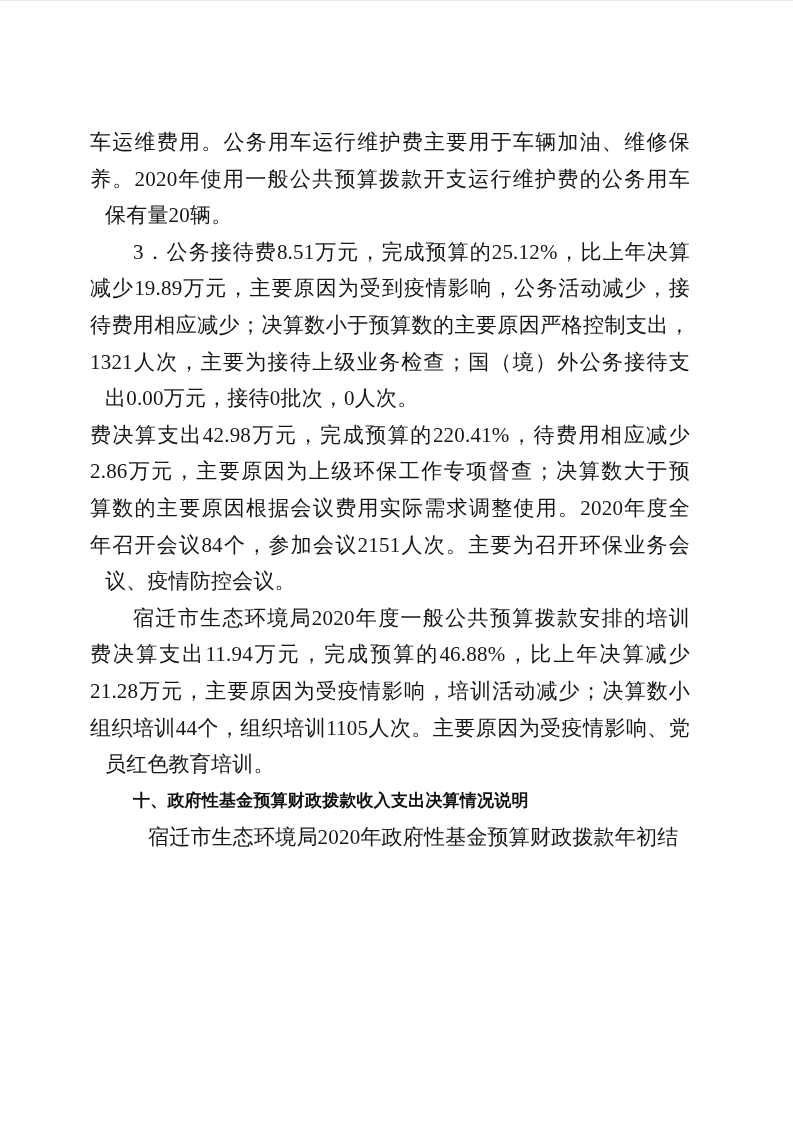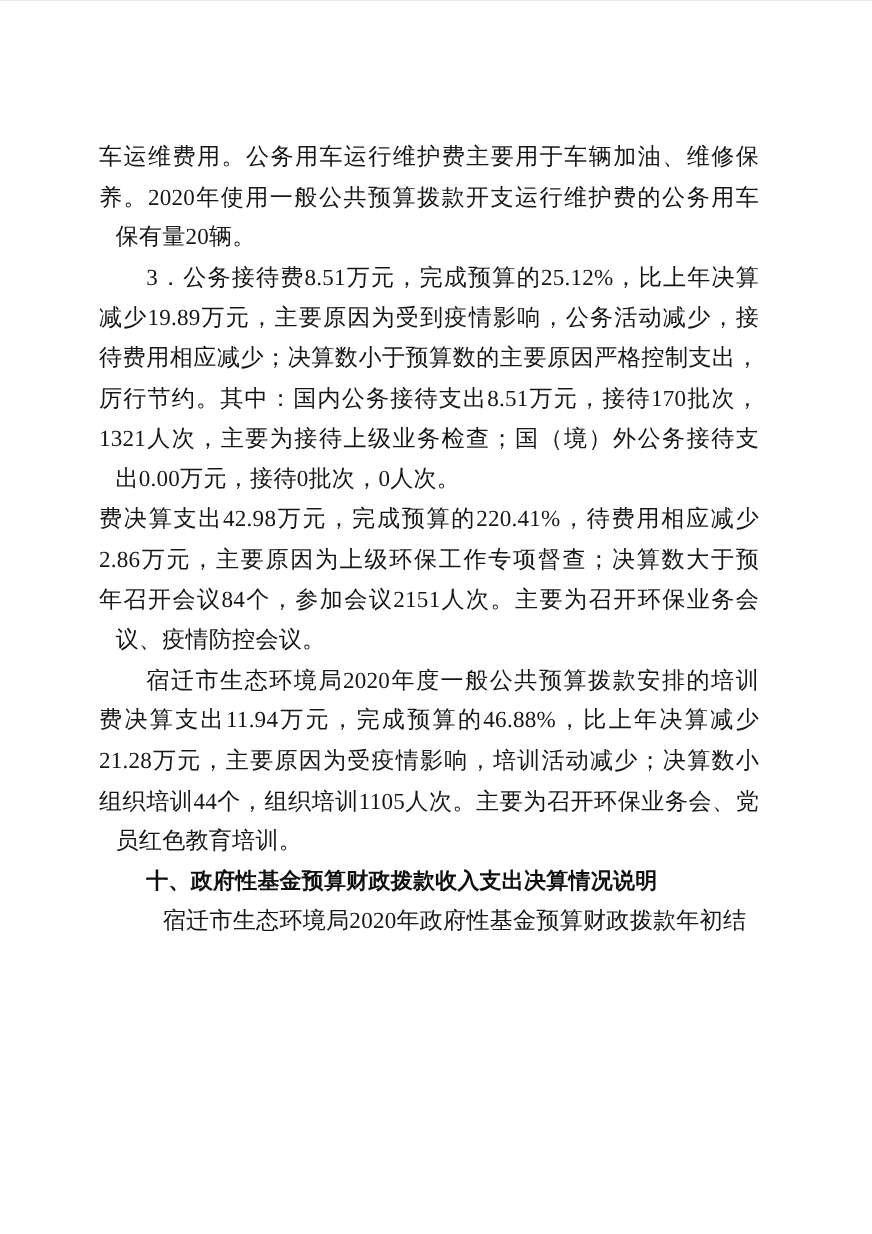--- a/index.html
+++ b/index.html
@@ -37,51 +37,51 @@
   .line.indent {
     text-indent: 43px;
   }
   .line.last {
     text-align-last: left;
     margin-left: 15px;
   }
   .line.heading {
     font-family: "Liberation Sans", "DejaVu Sans", sans-serif;
     font-weight: bold;
-    font-size: 20px;
+    font-size: 17px;
     color: #101010;
     text-align-last: left;
   }
 </style>
 </head>
 <body>
 
 <div class="page">
   <div class="textblock">
 
     <div class="line">车运维费用。公务用车运行维护费主要用于车辆加油、维修保</div>
     <div class="line">养。2020年使用一般公共预算拨款开支运行维护费的公务用车</div>
     <div class="line last">保有量20辆。</div>
 
     <div class="line indent">3．公务接待费8.51万元，完成预算的25.12%，比上年决算</div>
     <div class="line">减少19.89万元，主要原因为受到疫情影响，公务活动减少，接</div>
     <div class="line">待费用相应减少；决算数小于预算数的主要原因严格控制支出，</div>
-    <div class="line">厉行节约。其中：国内公务接待支出8.51万元，接待170批次，</div>
     <div class="line">1321人次，主要为接待上级业务检查；国（境）外公务接待支</div>
     <div class="line last">出0.00万元，接待0批次，0人次。</div>
 
     <div class="line">费决算支出42.98万元，完成预算的220.41%，待费用相应减少</div>
     <div class="line">2.86万元，主要原因为上级环保工作专项督查；决算数大于预</div>
+    <div class="line">算数的主要原因根据会议费用实际需求调整使用。2020年度全</div>
     <div class="line">年召开会议84个，参加会议2151人次。主要为召开环保业务会</div>
     <div class="line last">议、疫情防控会议。</div>
 
     <div class="line indent">宿迁市生态环境局2020年度一般公共预算拨款安排的培训</div>
     <div class="line">费决算支出11.94万元，完成预算的46.88%，比上年决算减少</div>
     <div class="line">21.28万元，主要原因为受疫情影响，培训活动减少；决算数小</div>
-    <div class="line">组织培训44个，组织培训1105人次。主要为召开环保业务会、党</div>
+    <div class="line">组织培训44个，组织培训1105人次。主要原因为受疫情影响、党</div>
     <div class="line last">员红色教育培训。</div>
 
     <div class="line indent heading">十、政府性基金预算财政拨款收入支出决算情况说明</div>
 
     <div class="line indent last">宿迁市生态环境局2020年政府性基金预算财政拨款年初结</div>
 
   </div>
 </div>
 
 </body></html>

